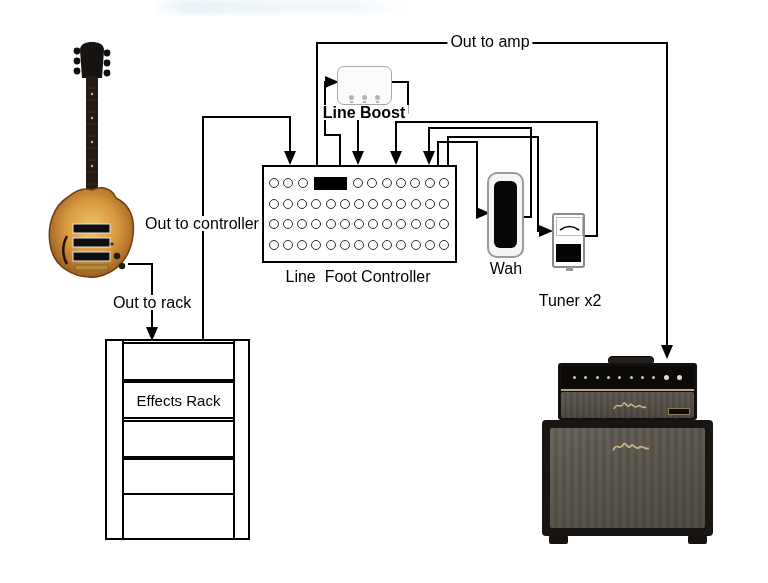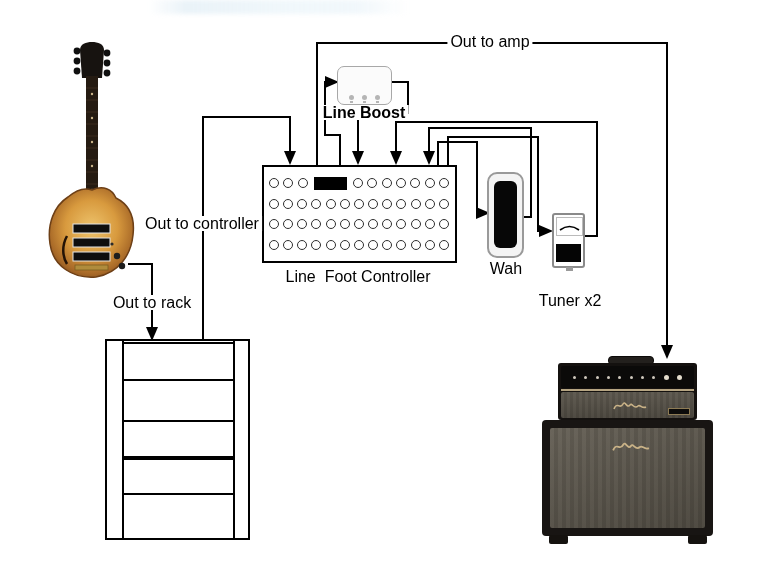--- a/index.html
+++ b/index.html
@@ -222,20 +222,23 @@
     </div>
     <div class="screen"></div>
     <div class="tab"></div>
   </div>
   <div class="lbl" style="left:570px;top:273px;margin-top:20px;">Tuner x2</div>
 
   <div id="rack" class="abs">
     <div class="rail" style="left:15px;"></div>
     <div class="rail" style="right:13px;"></div>
     <div class="shelf" style="top:1px;height:39px;"></div>
+    <div class="shelf" id="shelf2" style="top:40px;height:38px;">
+      <span>Effects Rack</span>
+    </div>
     <div class="shelf" style="top:79px;height:38px;"></div>
     <div class="shelf" style="top:117px;height:37px;"></div>
   </div>
 
   <div id="amp-handle" class="abs"></div>
   <div id="amp-head" class="abs">
     <div class="panel">
       <span class="knob"></span>
         <span class="knob"></span>
         <span class="knob"></span>

